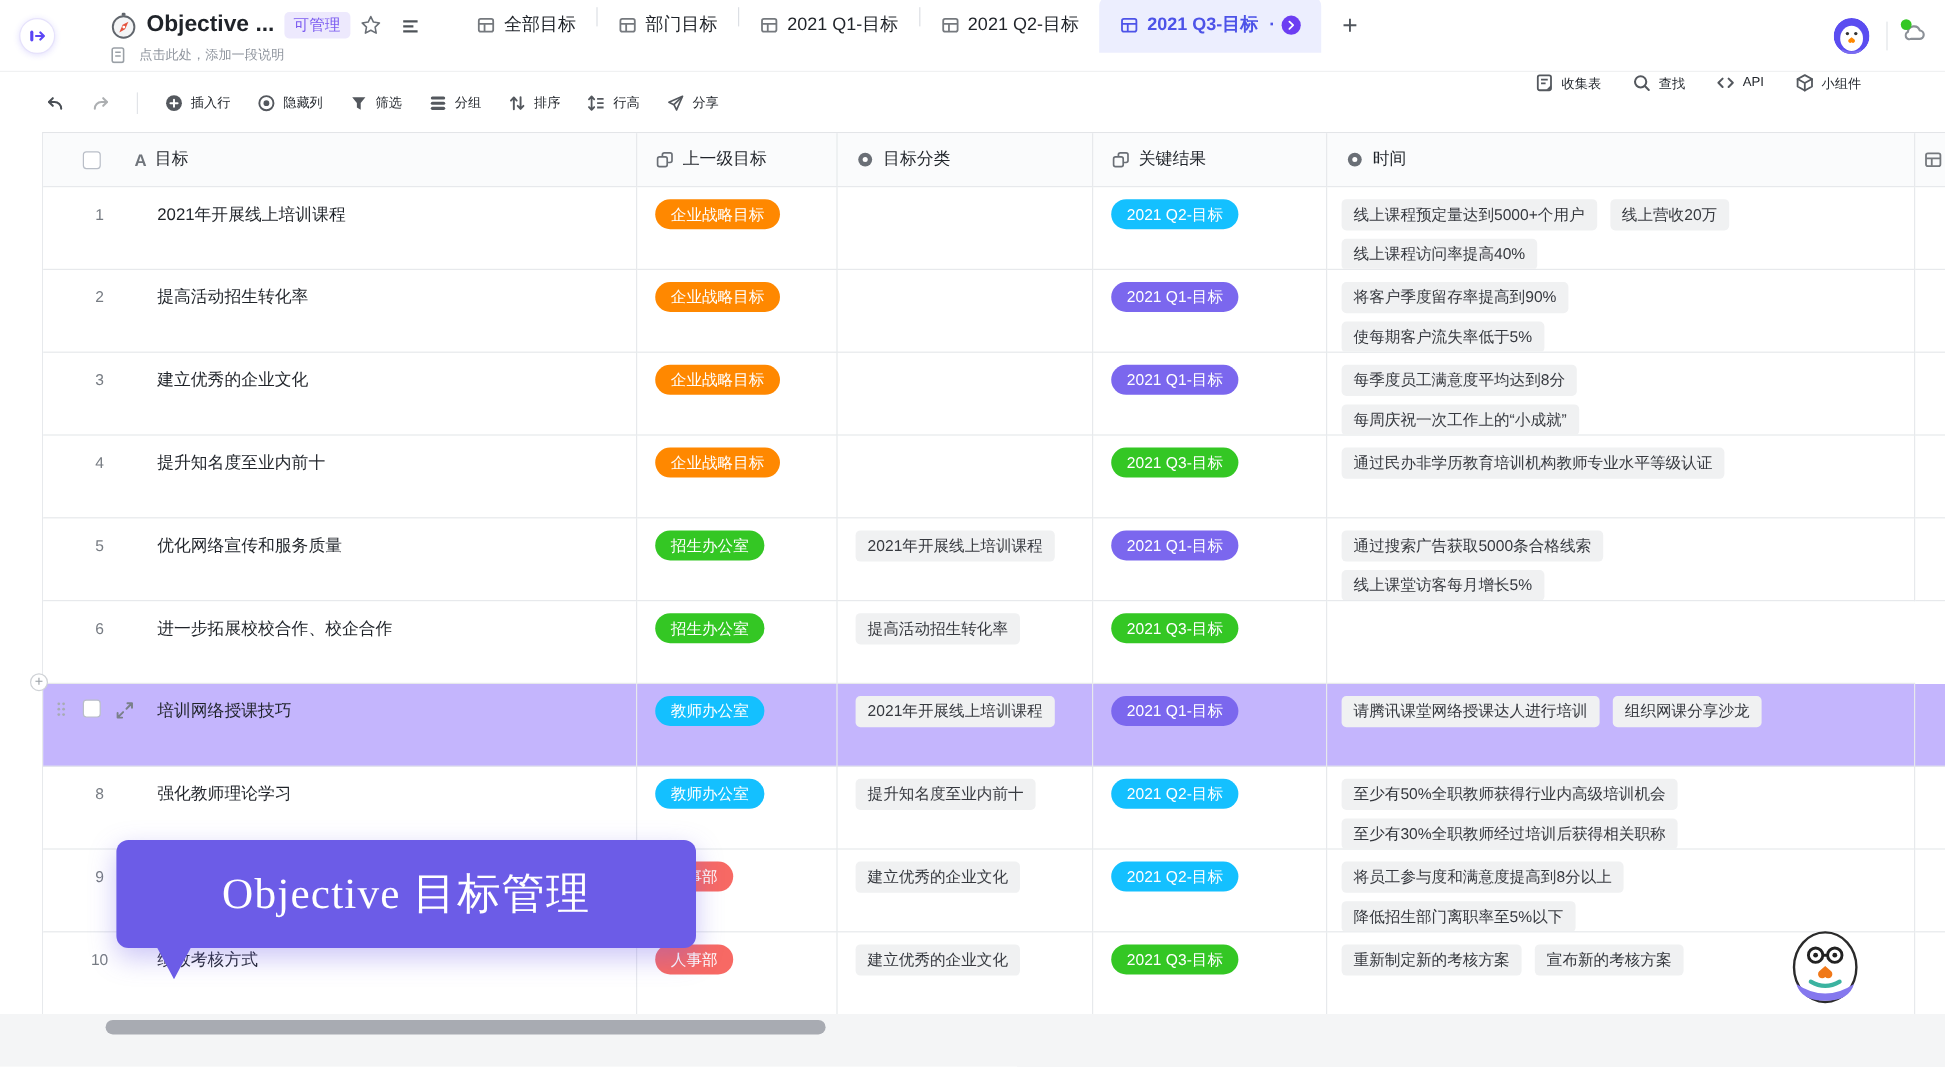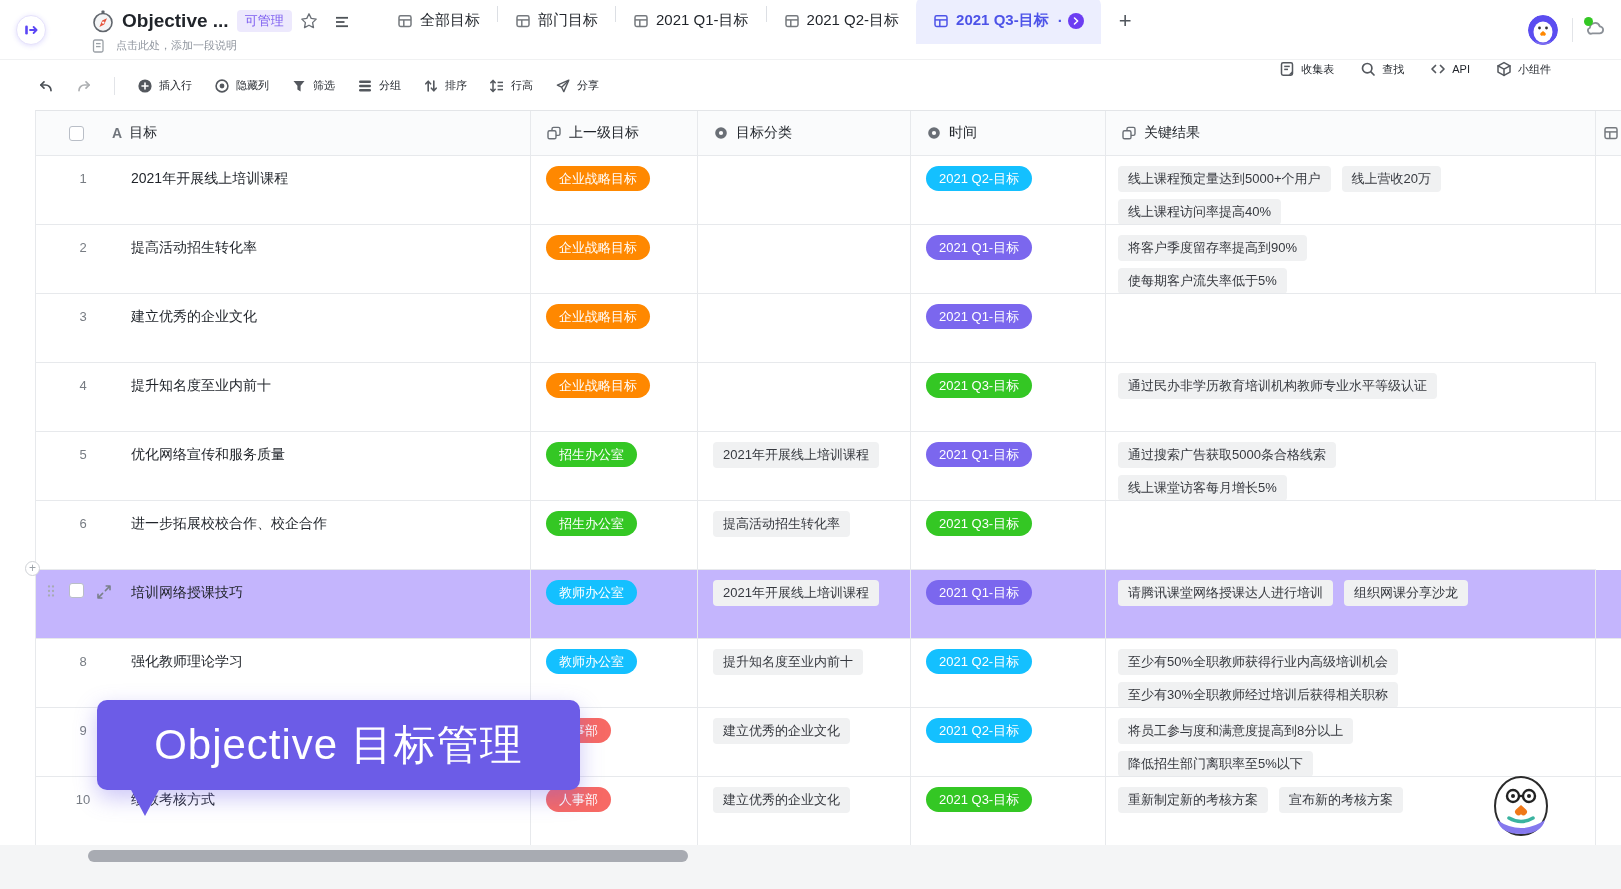--- a/index.html
+++ b/index.html
@@ -70,21 +70,21 @@
   .chip{display:inline-block;background:#f0f1f2;border-radius:4px;padding:4px 10px;font-size:13px;color:#36393f;white-space:nowrap;cursor:pointer;}
   .cell3 .chip{margin:10px 0 0 15px;}
   .krs{padding:10px 0 0 12px;display:flex;flex-direction:column;gap:7px;align-items:flex-start;}
   .kr-line{display:flex;gap:11px;}
 
   
   .plus-btn{position:absolute;left:25px;top:561px;width:15px;height:15px;border-radius:50%;background:#fff;border:1px solid #cfd2d6;
             color:#9aa0a6;font-size:12px;line-height:13px;text-align:center;z-index:6;cursor:pointer;}
   .banner{position:absolute;left:97px;top:700px;width:483px;height:90px;background:#6c5ce7;border-radius:10px;z-index:8;
           box-shadow:0 8px 22px rgba(108,92,231,.35);display:flex;align-items:center;justify-content:center;}
-  .banner-text{font-family:Liberation Sans, sans-serif;font-size:42px;color:#fff;letter-spacing:1px;white-space:nowrap;}
+  .banner-text{font-family:Liberation Serif, serif;font-size:36px;color:#fff;letter-spacing:1px;white-space:nowrap;}
   .banner-tail{position:absolute;left:33px;top:100%;margin-top:-2px;width:0;height:0;
                border-left:15px solid transparent;border-right:15px solid transparent;border-top:28px solid #6c5ce7;}
   .bottom-strip{position:absolute;left:0;right:0;bottom:0;height:44px;background:#f4f5f6;z-index:7;}
   .hthumb{position:absolute;left:88px;top:5px;width:600px;height:12px;border-radius:6px;background:#a8abb2;cursor:pointer;}
   .mascot{position:absolute;left:1489px;top:770px;width:64px;height:70px;z-index:9;cursor:pointer;}
 </style>
 </head>
 <body>
 
 <div class="topbar">
@@ -366,34 +366,34 @@
           <svg width="16" height="16" viewBox="0 0 16 16">
             <circle cx="8" cy="8" r="5.8" fill="#6a6f76"></circle>
             <circle cx="8" cy="8" r="2.1" fill="#fff"></circle>
           </svg>
         </span>
         <span>目标分类</span>
       </div>
       <div class="hcell">
         <span style="display: inline-flex;">
           <svg width="16" height="16" viewBox="0 0 16 16">
+            <rect x="6" y="2.4" width="8" height="8" rx="1.6" stroke="#6a6f76" stroke-width="1.4" fill="none"></rect>
+     <rect x="2" y="5.8" width="8" height="8" rx="1.6" stroke="#6a6f76" stroke-width="1.4" fill="#fafbfc"></rect>
+          </svg>
+        </span>
+        <span>关键结果</span>
+      </div>
+      <div class="hcell">
+        <span style="display: inline-flex;">
+          <svg width="16" height="16" viewBox="0 0 16 16">
             <circle cx="8" cy="8" r="5.8" fill="#6a6f76"></circle>
             <circle cx="8" cy="8" r="2.1" fill="#fff"></circle>
           </svg>
         </span>
         <span>时间</span>
-      </div>
-      <div class="hcell">
-        <span style="display: inline-flex;">
-          <svg width="16" height="16" viewBox="0 0 16 16">
-            <rect x="6" y="2.4" width="8" height="8" rx="1.6" stroke="#6a6f76" stroke-width="1.4" fill="none"></rect>
-     <rect x="2" y="5.8" width="8" height="8" rx="1.6" stroke="#6a6f76" stroke-width="1.4" fill="#fafbfc"></rect>
-          </svg>
-        </span>
-        <span>关键结果</span>
       </div>
       <div class="hcell" style="padding-left: 7px; border-right: none;">
         <span style="display: inline-flex; color: rgb(117, 121, 126);">
           <svg width="16" height="16" viewBox="0 0 16 16">
             <rect x="2" y="2.8" width="12" height="10.6" rx="1.6" stroke="currentColor" stroke-width="1.5" fill="none"></rect>
      <line x1="2" y1="6.9" x2="14" y2="6.9" stroke="currentColor" stroke-width="1.5"></line>
      <line x1="6.8" y1="6.9" x2="6.8" y2="13.2" stroke="currentColor" stroke-width="1.5"></line>
           </svg>
         </span>
       </div>
@@ -440,20 +440,30 @@
       <div class="cell cell6" style="border-right: none;"></div>
     </div>
     <div class="row">
       <div class="cell cell1">
         <span class="num">3</span>
         <span class="obj-title">建立优秀的企业文化</span>
       </div>
       <div class="cell cell2"><span class="pill" style="background: rgb(255, 136, 0);">企业战略目标</span></div>
       <div class="cell cell3"></div>
       <div class="cell cell4"><span class="pill" style="background: rgb(123, 103, 238);">2021 Q1-目标</span></div>
+      <div class="cell cell5">
+        <div class="krs">
+          <div class="kr-line">
+            <span class="chip">每季度员工满意度平均达到8分</span>
+          </div>
+          <div class="kr-line">
+            <span class="chip">每周庆祝一次工作上的“小成就”</span>
+          </div>
+        </div>
+      </div>
       <div class="cell cell6" style="border-right: none;"></div>
     </div>
     <div class="row">
       <div class="cell cell1">
         <span class="num">4</span>
         <span class="obj-title">提升知名度至业内前十</span>
       </div>
       <div class="cell cell2"><span class="pill" style="background: rgb(255, 136, 0);">企业战略目标</span></div>
       <div class="cell cell3"></div>
       <div class="cell cell4"><span class="pill" style="background: rgb(52, 199, 36);">2021 Q3-目标</span></div>

